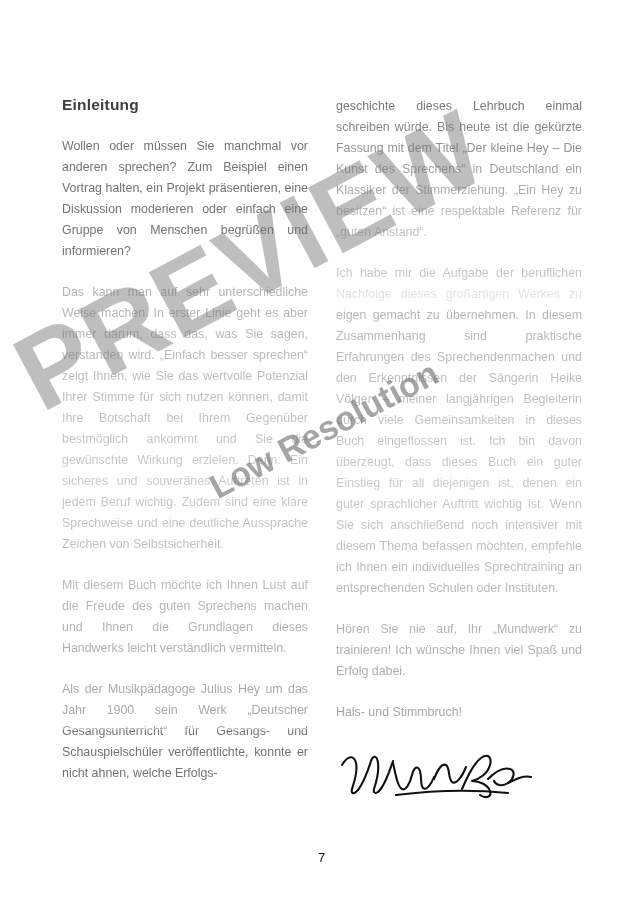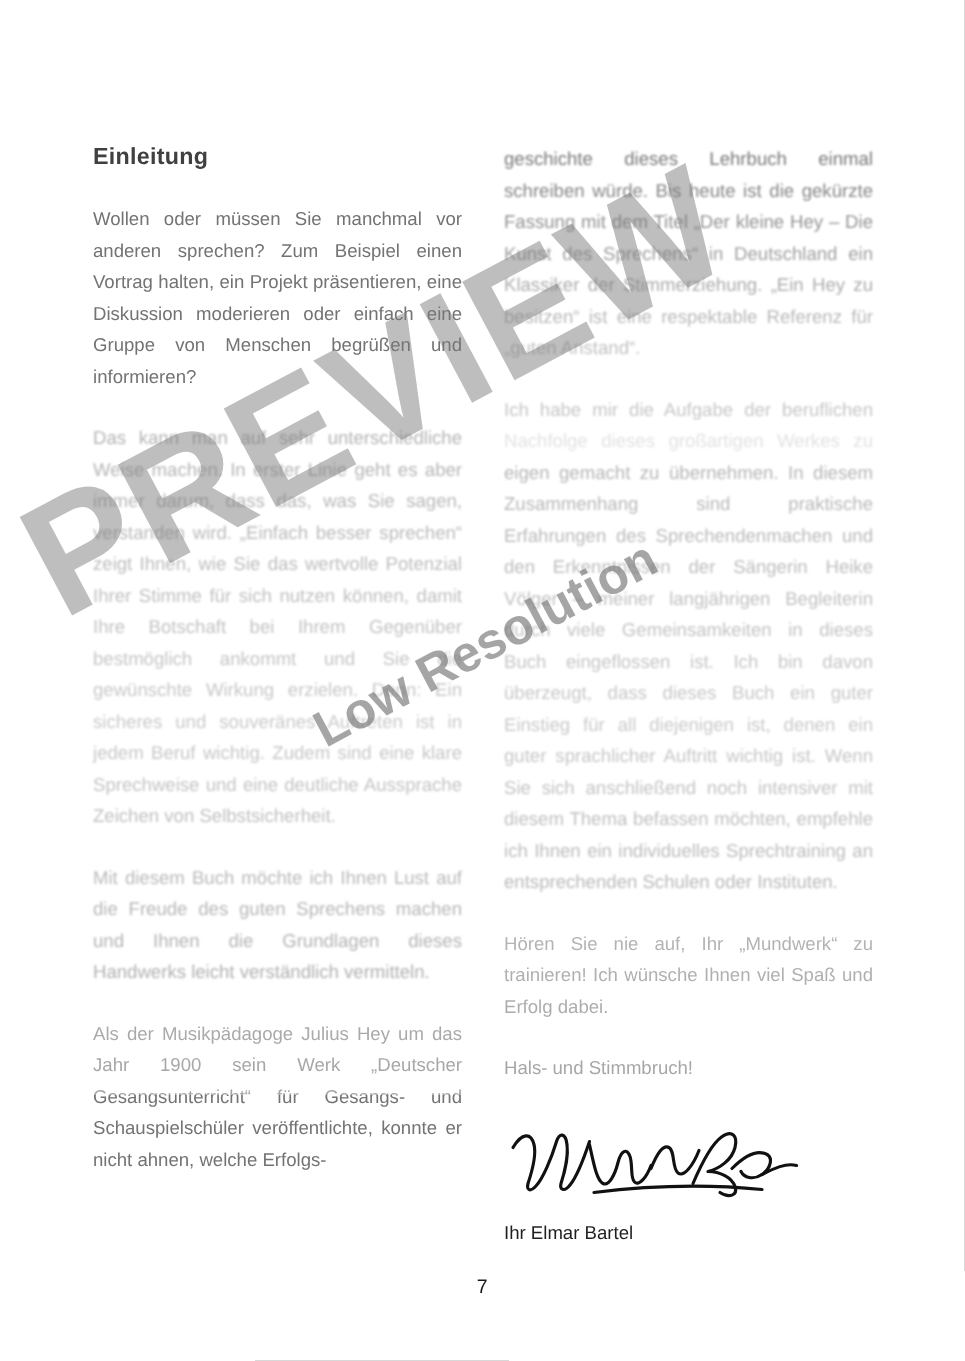--- a/index.html
+++ b/index.html
@@ -173,21 +173,20 @@
             <g fill="none" stroke="#111" stroke-width="2.1" stroke-linecap="round" stroke-linejoin="round">
               <path d="M4,16 C10,6 16,6 18,14 C20,22 16,34 14,40 C13,44 15,46 19,42 C24,37 30,22 33,12 C35,6 39,6 40,14 C41,22 38,34 36,40 C35,44 38,46 42,41 C47,35 52,21 55,12"></path>
               <path d="M55,14 C58,28 60,38 64,40 C68,42 72,34 74,26 C76,18 80,16 82,22 C84,28 82,36 85,39 C88,42 93,36 96,28"></path>
               <path d="M96,30 C100,20 104,14 108,16 C112,18 110,30 114,33 C118,36 124,28 128,18"></path>
               <path d="M124,40 C130,26 136,14 143,9 C150,4 154,8 152,16 C150,24 142,30 134,32 C142,32 150,36 152,42 C154,48 148,50 142,46"></path>
               <path d="M150,30 C158,22 166,18 172,20 C178,22 176,30 170,34 C164,38 158,36 156,32"></path>
               <path d="M170,34 C178,30 186,26 193,28"></path>
               <path d="M58,46 C90,42 130,40 170,44"></path>
             </g>
           </svg>
-          <p class="sig-name">Ihr Elmar Bartel</p>
         </div>
       </div>
 
     </div>
   </div>
 
   <div class="blur-mask fade-right"></div>
   <div class="blur-mask fade-mid"></div>
 
   <div class="watermark">

